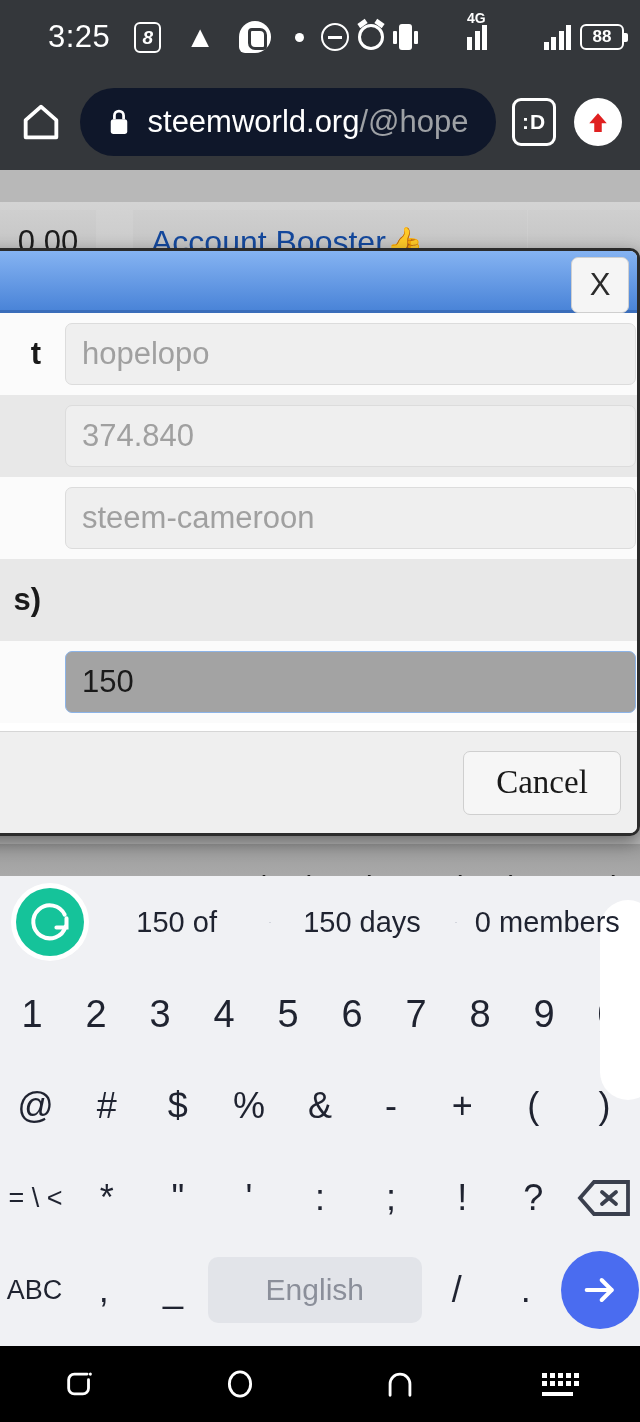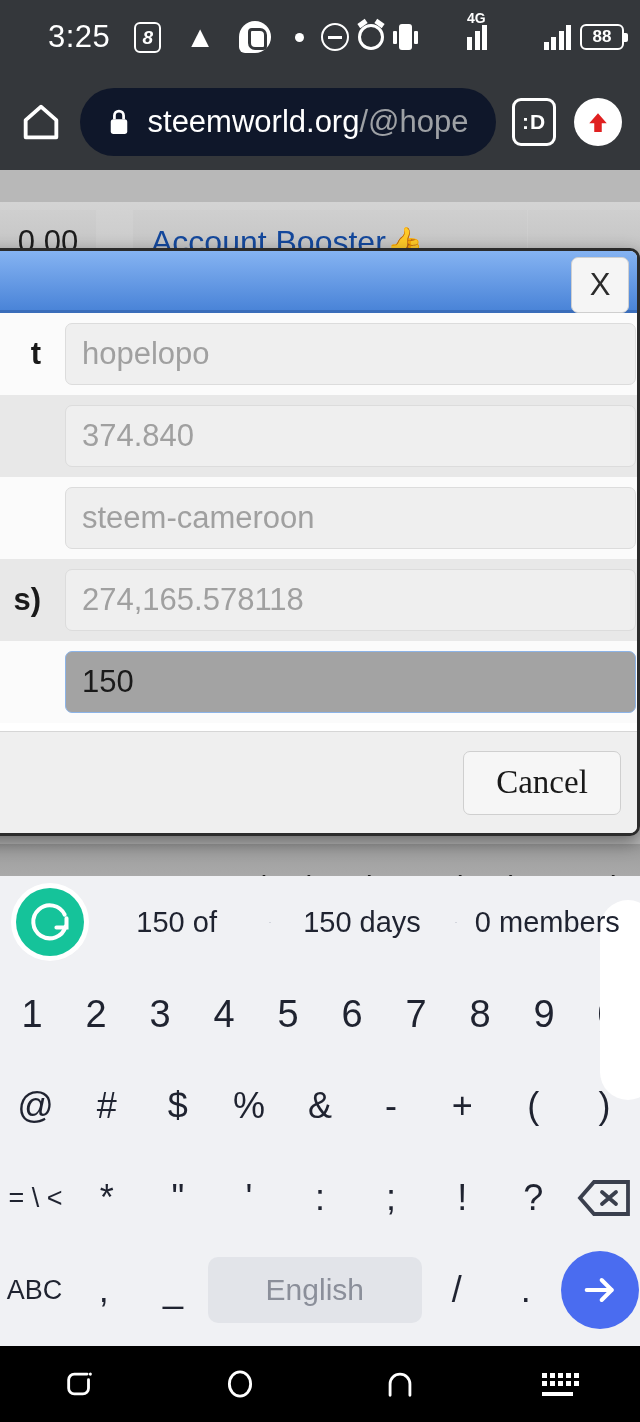--- a/index.html
+++ b/index.html
@@ -252,23 +252,20 @@
       </div>
     </div>
     <div class="frow plain">
       <div class="flabel"></div>
       <div class="fctrl">
         <input readonly="" value="steem-cameroon" style="">
       </div>
     </div>
     <div class="frow alt">
       <div class="flabel">s)</div>
-      <div class="fctrl">
-        <input readonly="" value="274,165.578118" style="">
-      </div>
     </div>
     <div class="frow plain">
       <div class="flabel"></div>
       <div class="fctrl">
         <input class="active" value="150" style="">
       </div>
     </div>
   </div>
 
   <div class="modal-foot">

